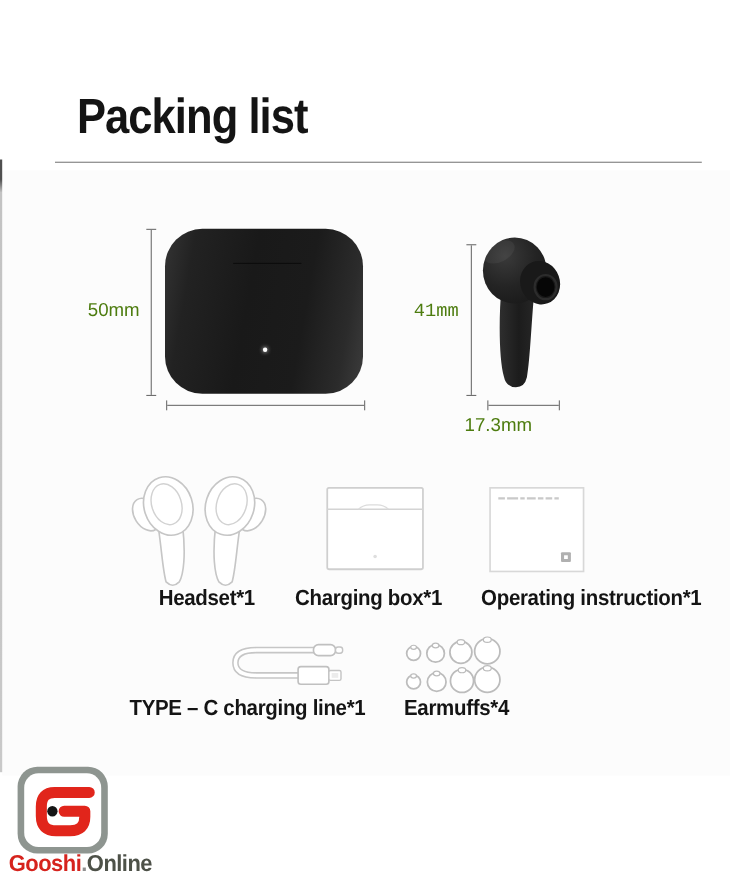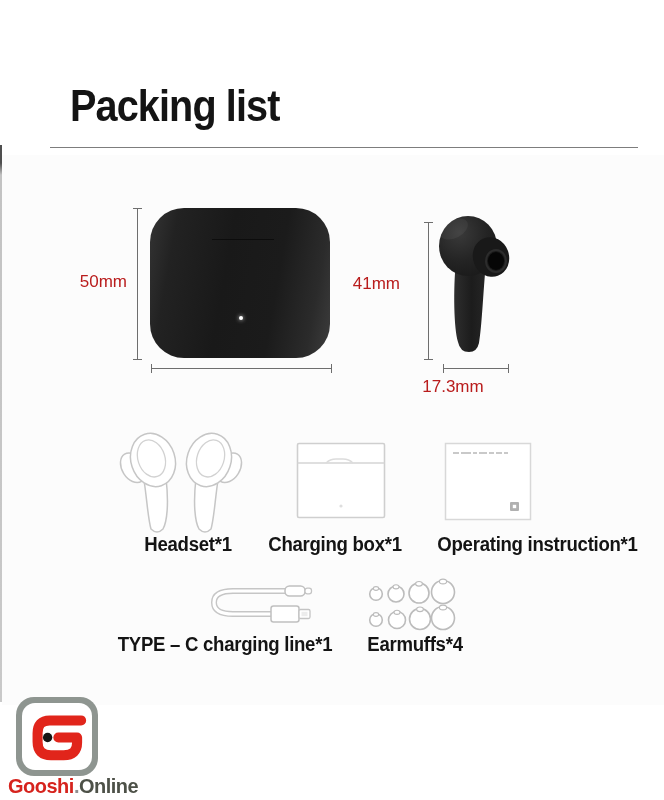--- a/index.html
+++ b/index.html
@@ -18,21 +18,21 @@
   .box-photo{position:absolute;left:150px;top:208px;width:180px;height:150px;border-radius:34px;
     background:linear-gradient(100deg,#343434 0%,#222222 14%,#191919 42%,#1b1b1b 68%,#2b2b2b 88%,#3d3d3d 100%);}
   .box-seam{position:absolute;left:62px;top:31px;width:62px;height:1px;background:#0b0b0b;opacity:.85;}
   .box-led{position:absolute;left:89px;top:108px;width:4px;height:4px;border-radius:50%;background:#fff;
     box-shadow:0 0 4px rgba(255,255,255,.9);}
   
   .dimv{position:absolute;width:9px;border-top:1px solid #6e6e6e;border-bottom:1px solid #6e6e6e;}
   .dimv::before{content:'';position:absolute;left:4px;top:0;bottom:0;width:1px;background:#6e6e6e;}
   .dimh{position:absolute;height:9px;border-left:1px solid #6e6e6e;border-right:1px solid #6e6e6e;}
   .dimh::before{content:'';position:absolute;top:4px;left:0;right:0;height:1px;background:#6e6e6e;}
-  .dim-label{position:absolute;font-size:17px;color:#b91c1c;white-space:nowrap;}
+  .dim-label{position:absolute;font-size:17px;color:#4d7c0f;white-space:nowrap;}
   .t-right{text-align:right;}
   .t-center{text-align:center;}
   
   .lbl{position:absolute;font-size:20px;font-weight:700;color:#141414;text-align:center;white-space:nowrap;
     transform:scaleX(.93);transform-origin:center;letter-spacing:-0.3px;}
   .ill{position:absolute;}
   
   .logo-sq{position:absolute;left:16px;top:697px;width:82px;height:79px;border-radius:18px;background:#8e9590;}
   .logo-inner{position:absolute;left:6px;top:6px;right:6px;bottom:6px;background:#ffffff;border-radius:13px;}
   .logo-text{position:absolute;left:8px;top:774px;font-size:21px;font-weight:700;letter-spacing:-0.5px;
@@ -75,21 +75,21 @@
     <ellipse cx="70" cy="49" rx="10" ry="11" fill="none" stroke="#2c2c2c" stroke-width="2"></ellipse>
     <ellipse cx="70" cy="49" rx="8" ry="9" fill="#060606"></ellipse>
     <ellipse cx="28" cy="17" rx="15" ry="9" transform="rotate(-28 28 17)" fill="#ffffff" opacity="0.05"></ellipse>
   </svg>
 
   <div class="dimv" style="left:133px;top:208px;height:150px;"></div>
   <div class="dim-label t-right" style="left:72px;top:272px;width:55px;">50mm</div>
   <div class="dimh" style="left:151px;top:364px;width:179px;"></div>
 
   <div class="dimv" style="left:424px;top:222px;height:136px;"></div>
-  <div class="dim-label t-right" style="left:348px;top:274px;width:52px;">41mm</div>
+  <div class="dim-label t-right" style="left:365px;top:274px;width:52px;font-family:Liberation Mono, monospace;">41mm</div>
   <div class="dimh" style="left:443px;top:364px;width:64px;"></div>
   <div class="dim-label t-center" style="left:416px;top:377px;width:74px;">17.3mm</div>
 
   <svg class="ill" style="left:112px;top:428px;" width="138" height="105" viewBox="0 0 138 105">
     <defs>
       <g id="bud">
         <ellipse cx="21" cy="-4" rx="11" ry="16" transform="rotate(32)" fill="#ffffff" stroke="#c6c6c6" stroke-width="1.5"></ellipse>
         <path d="M -13 18 C -16 44 -14 62 -10 69 Q -4 75 2 69 C 5 59 6 40 9 20" fill="#ffffff" stroke="#c6c6c6" stroke-width="1.5"></path>
         <ellipse cx="0" cy="0" rx="22" ry="27" transform="rotate(18)" fill="#ffffff" stroke="#c6c6c6" stroke-width="1.5"></ellipse>
         <ellipse cx="1" cy="-2" rx="13.5" ry="19" transform="rotate(18)" fill="none" stroke="#d2d2d2" stroke-width="1.3"></ellipse>

